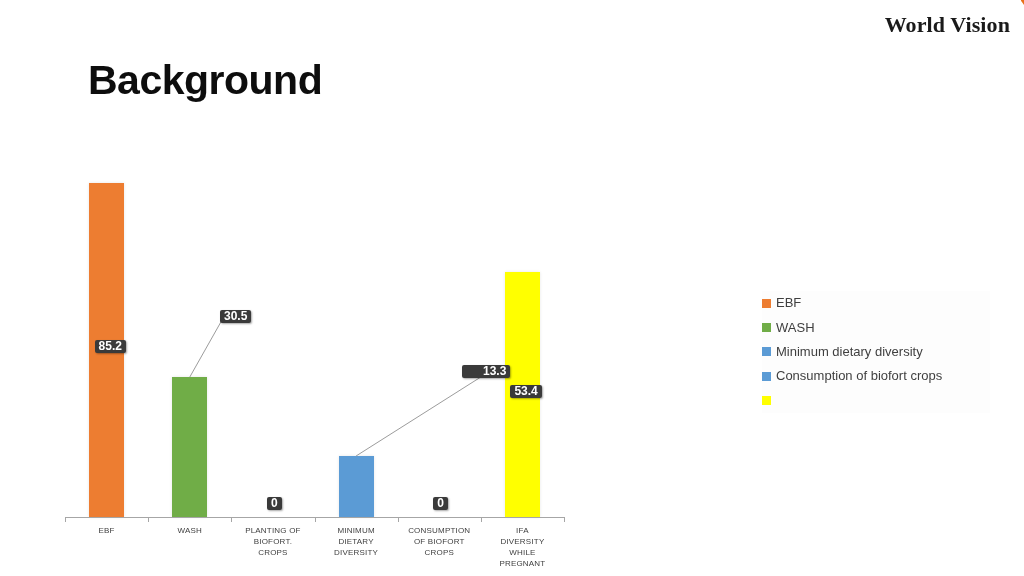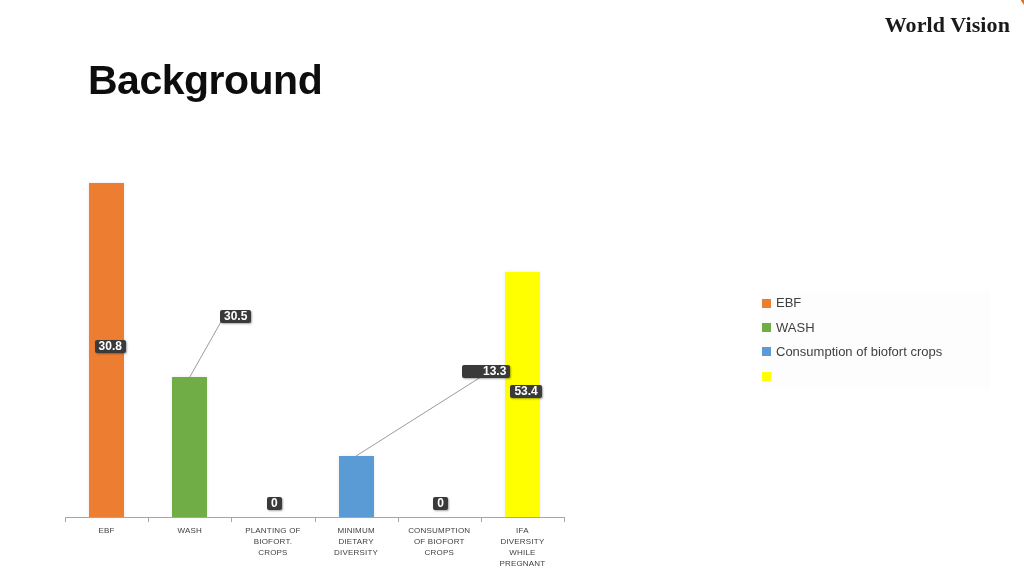--- a/index.html
+++ b/index.html
@@ -185,21 +185,21 @@
           <div class="bar" style="left: 286.583px; height: 61.0138px; background: rgb(91, 155, 213);"></div>
           <div class="bar" style="left: 452.917px; height: 244.972px; background: rgb(255, 255, 0);"></div>
         </div>
       <div id="labels-layer">
           <svg class="leader" width="530" height="367" style="position: absolute; left: 0px; top: 0px;">
             <line x1="304.08333333333337" y1="305.98625" x2="432" y2="225"></line>
           </svg>
           <svg class="leader" width="530" height="367" style="position: absolute; left: 0px; top: 0px;">
             <line x1="137.75" y1="227.08125" x2="170" y2="170"></line>
           </svg>
-          <div class="dlabel" style="left: 42.5833px; top: 190px;">30.8</div>
+          <div class="dlabel" style="left: 42.5833px; top: 190px;">85.2</div>
           <div class="dlabel" style="left: 168px; top: 160px;">30.5</div>
           <div class="dlabel" style="left: 214.917px; top: 347px;">0</div>
           <div class="dlabel" style="left: 410px; top: 215px; padding-left: 21px;">13.3</div>
           <div class="dlabel" style="left: 381.25px; top: 347px;">0</div>
           <div class="dlabel" style="left: 458.417px; top: 235px; text-align: right;">53.4</div>
         </div>
     </div>
     <div class="axis-line"></div>
     <div id="ticks-layer">
         <div class="tick" style="left: 13px;"></div>
@@ -245,20 +245,24 @@
       <div class="legend-row">
         <span class="legend-swatch" style="background: rgb(237, 125, 49);"></span>
         <span class="legend-label">EBF</span>
       </div>
       <div class="legend-row">
         <span class="legend-swatch" style="background: rgb(112, 173, 71);"></span>
         <span class="legend-label">WASH</span>
       </div>
       <div class="legend-row">
         <span class="legend-swatch" style="background: rgb(91, 155, 213);"></span>
+        <span class="legend-label">Minimum dietary diversity</span>
+      </div>
+      <div class="legend-row">
+        <span class="legend-swatch" style="background: rgb(91, 155, 213);"></span>
         <span class="legend-label">Consumption of biofort crops</span>
       </div>
       <div class="legend-row">
         <span class="legend-swatch" style="background: rgb(255, 255, 0);"></span>
       </div>
     </div>
 
 </div>
 
 </body></html>

